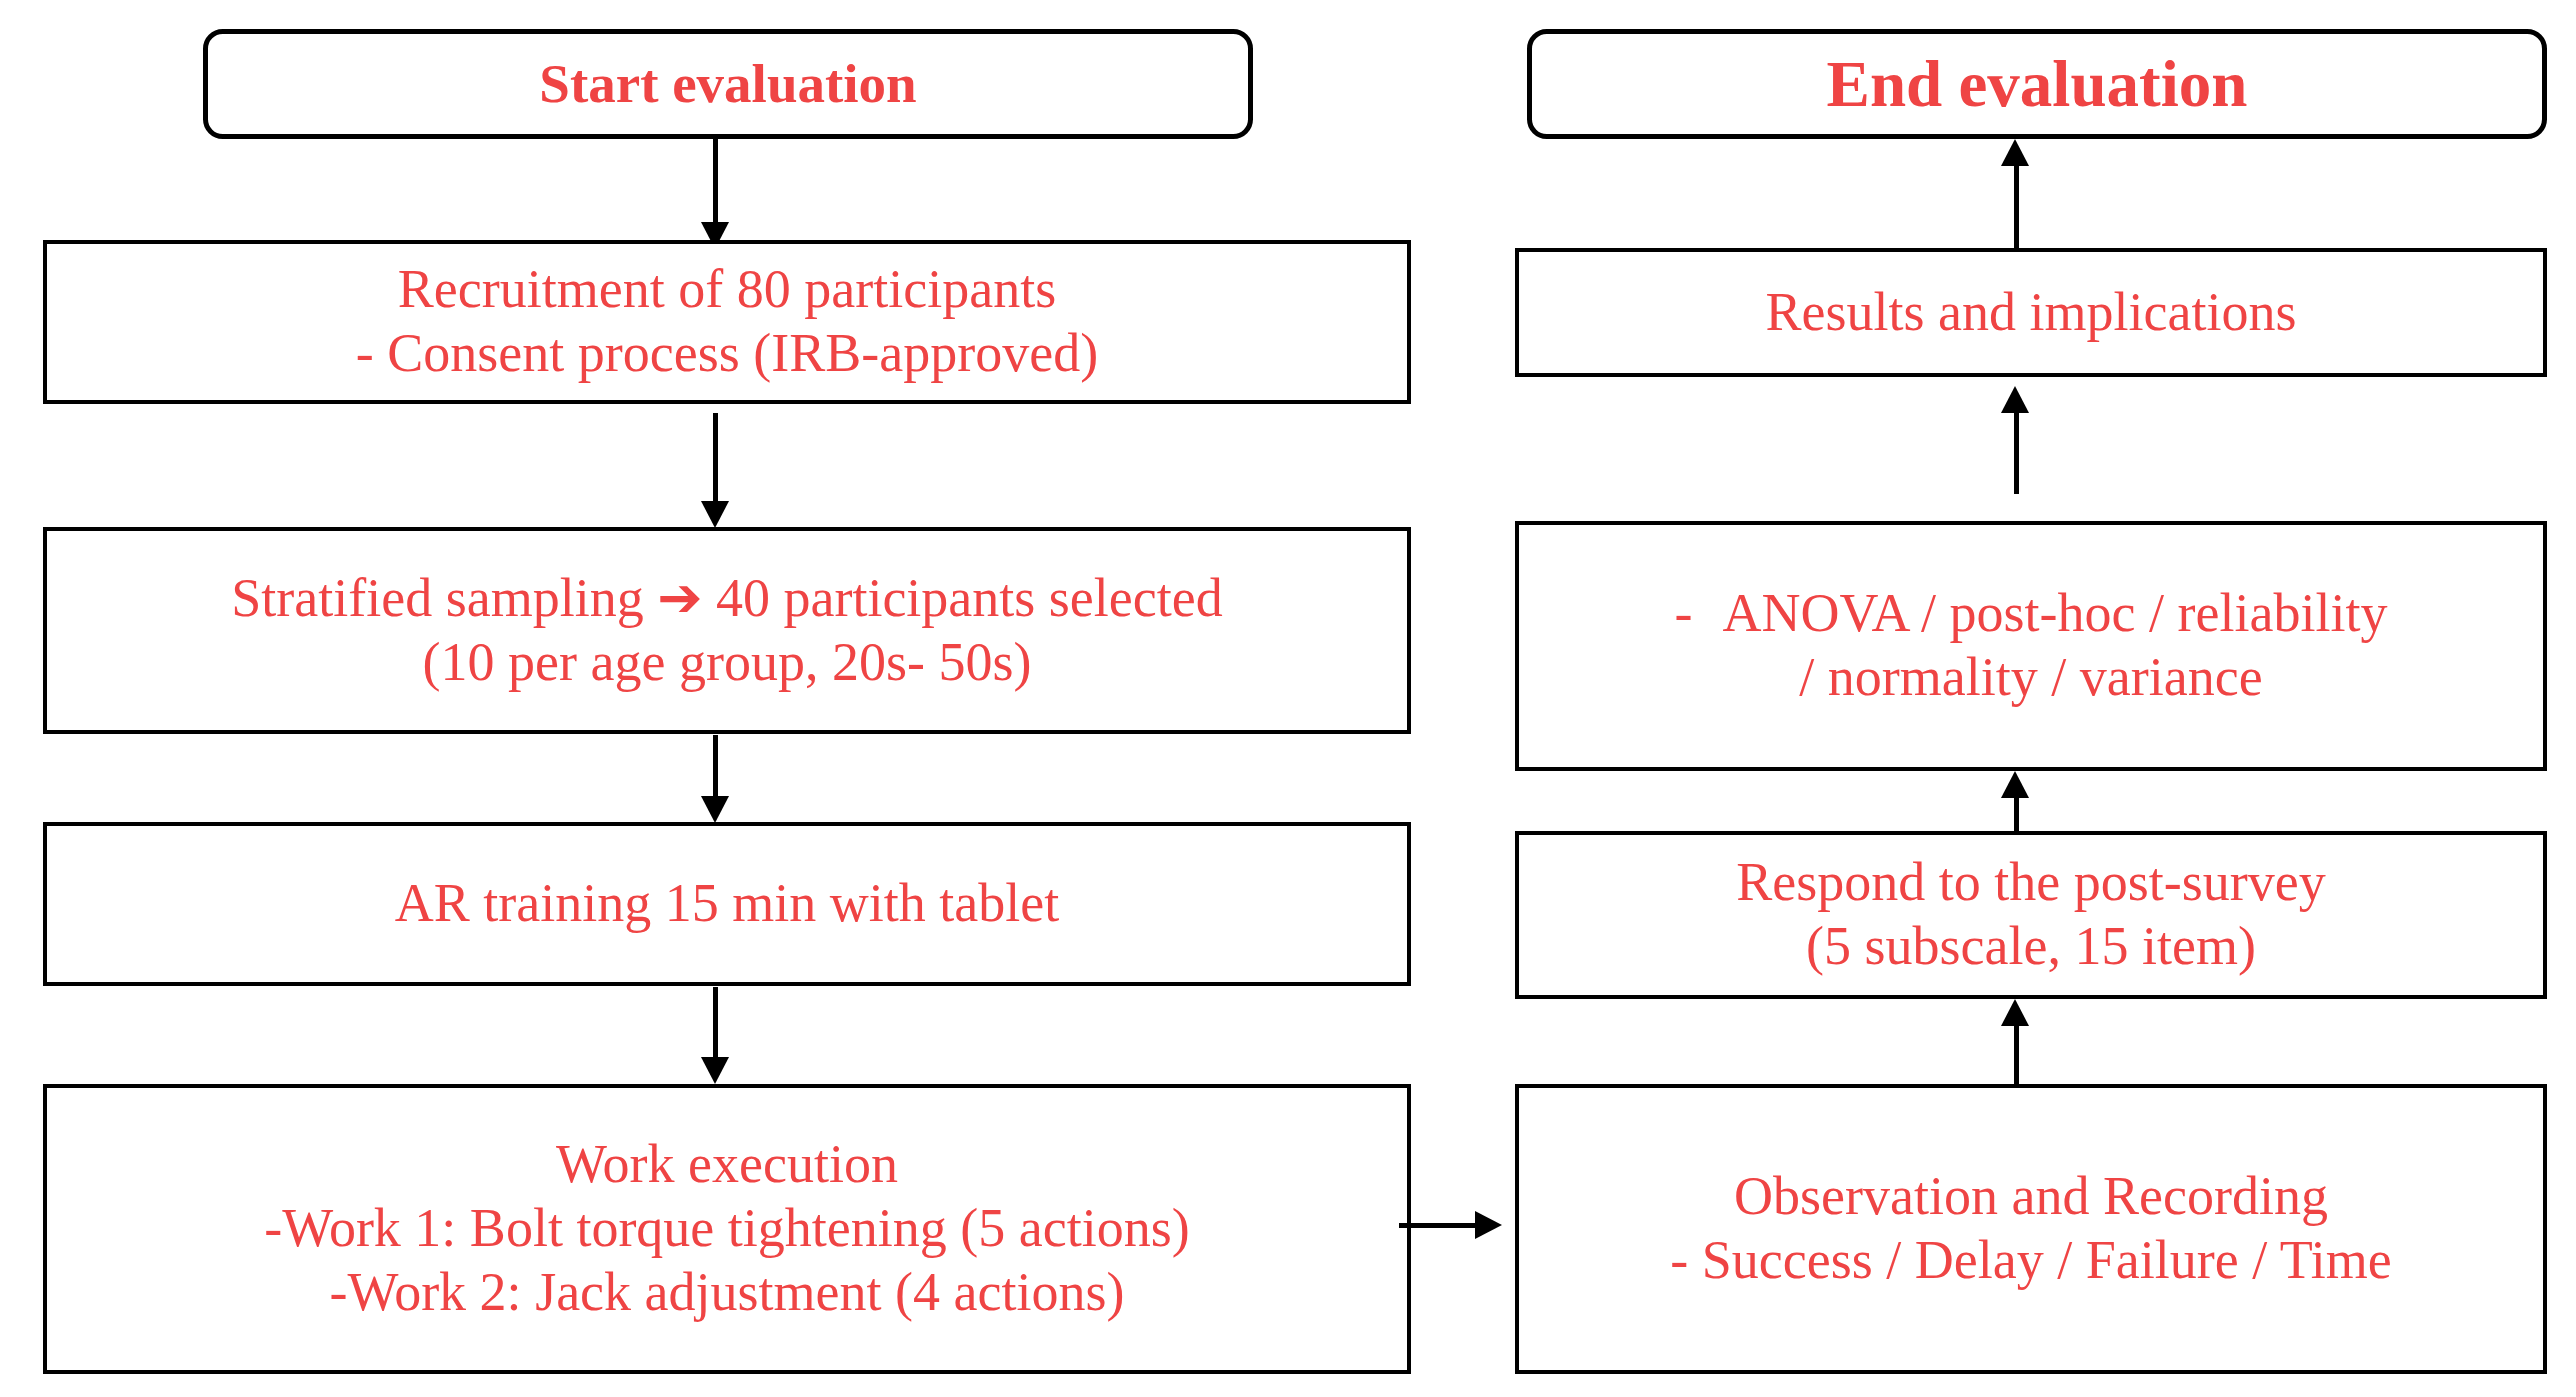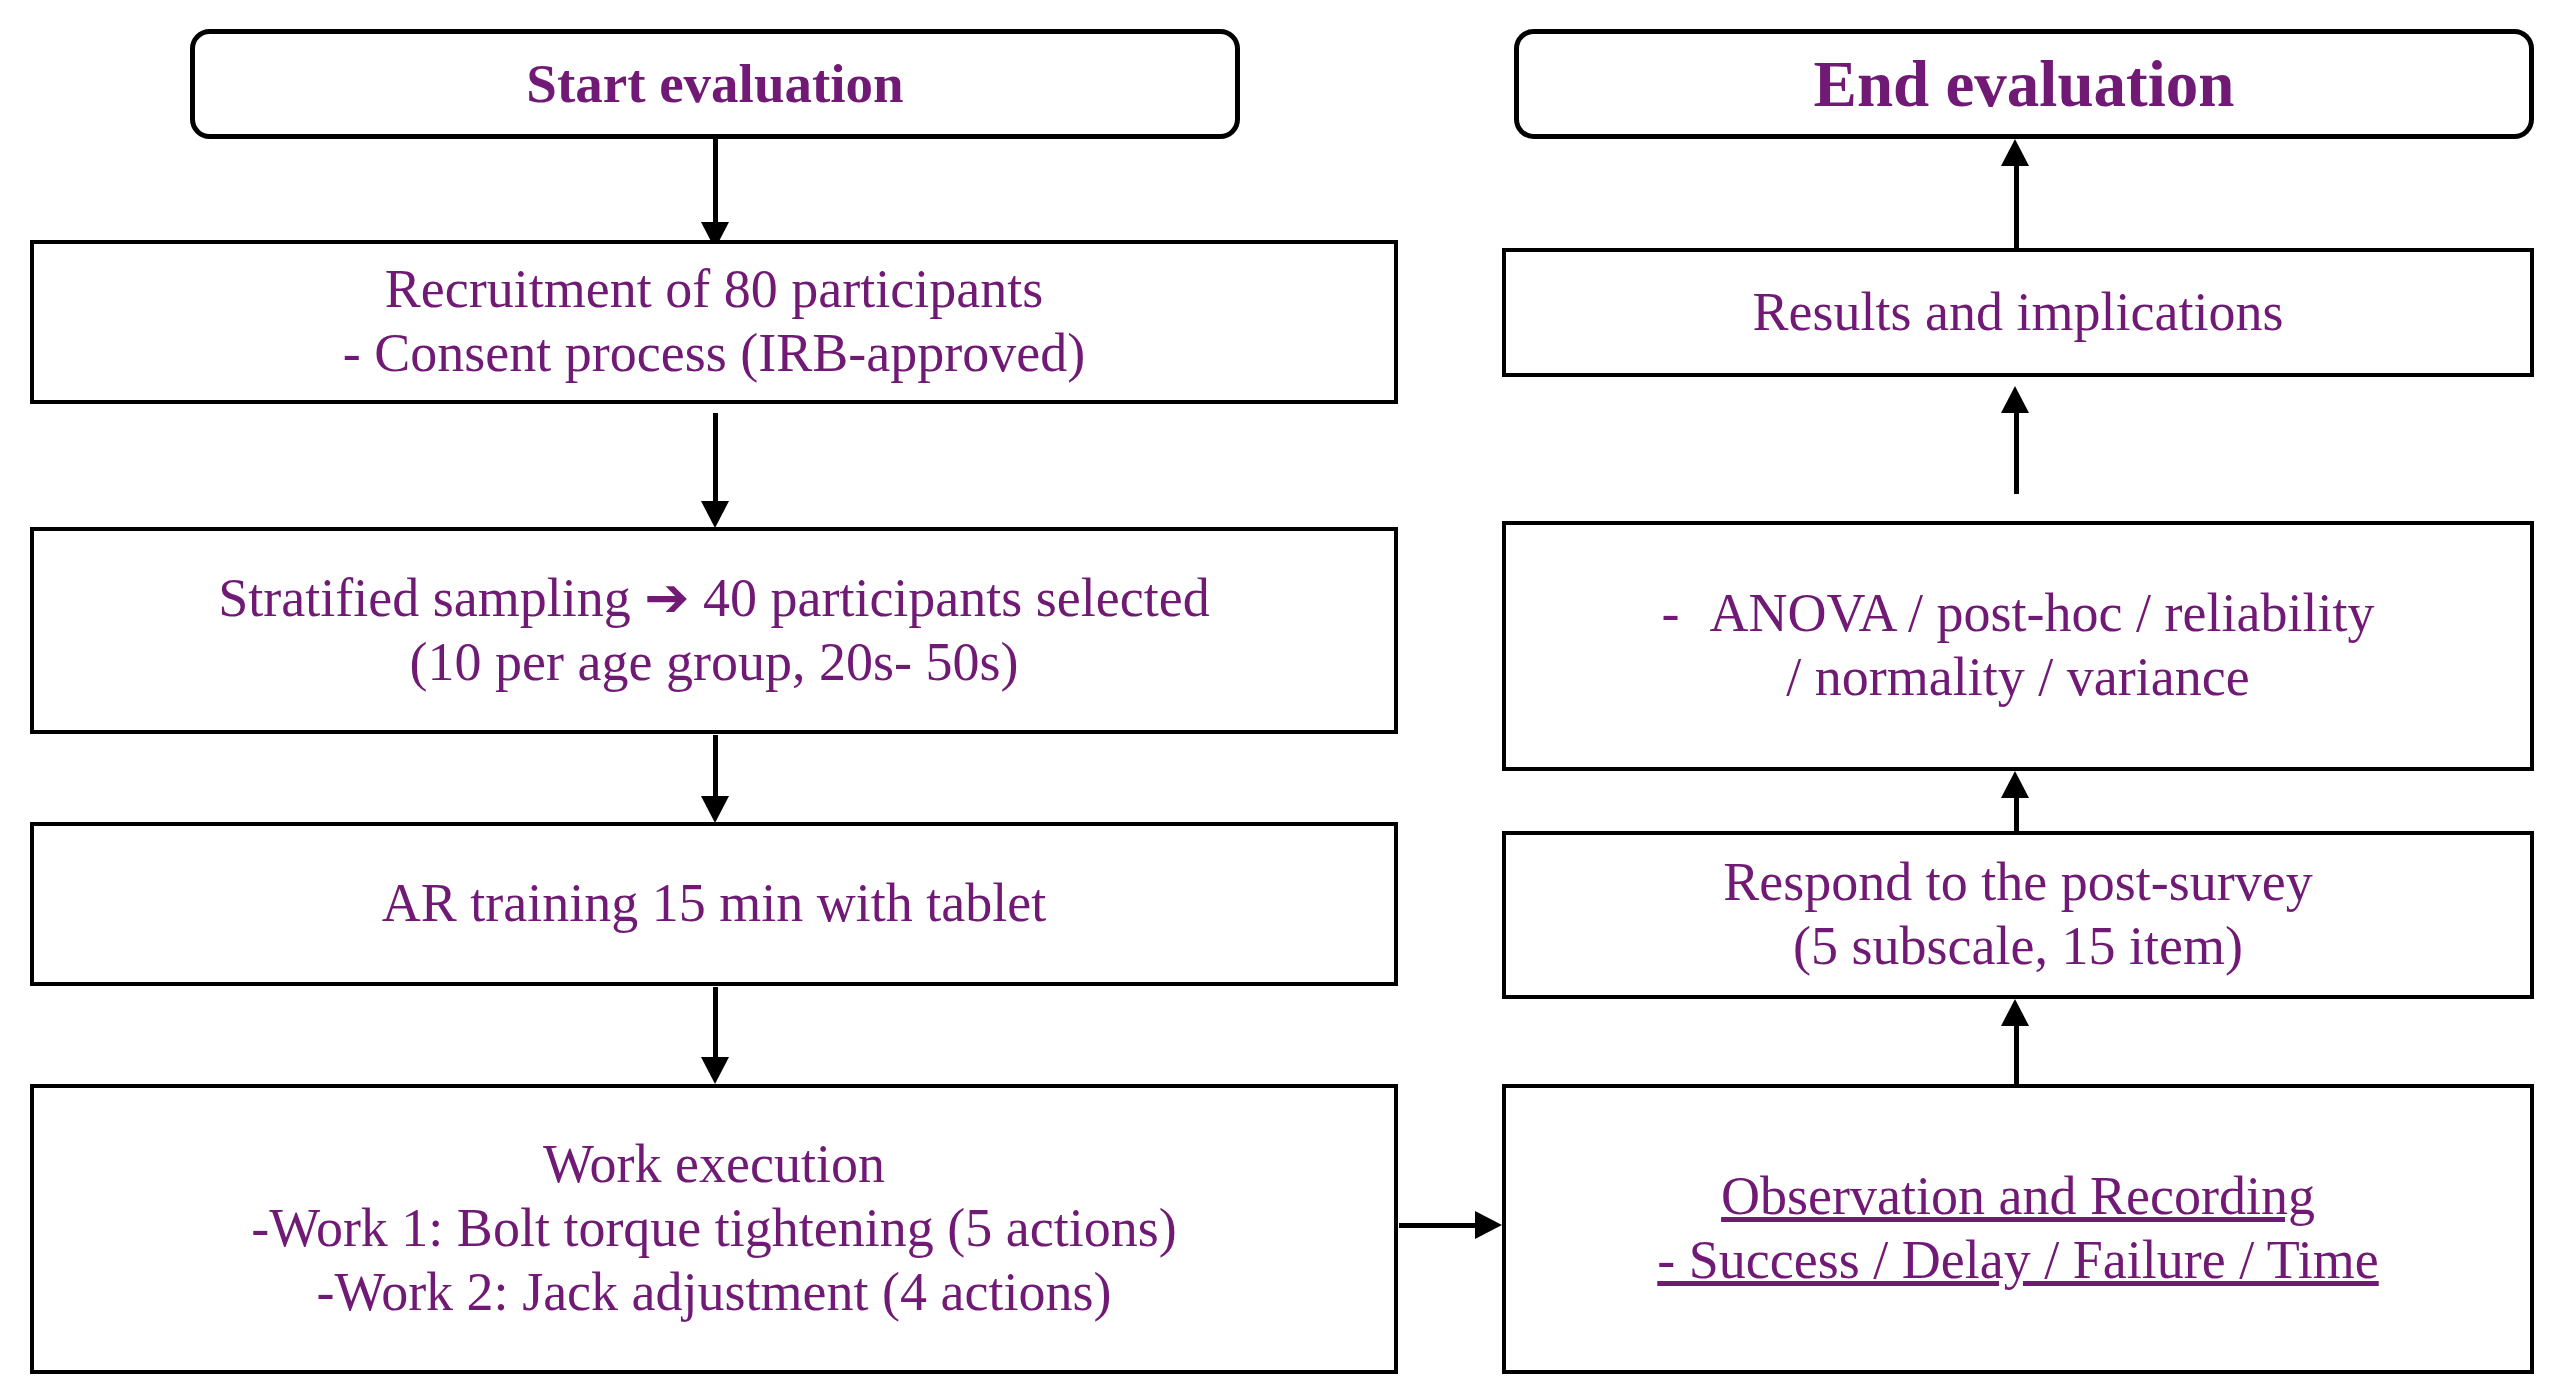--- a/index.html
+++ b/index.html
@@ -18,22 +18,23 @@
   .node {
     position: absolute;
     box-sizing: border-box;
     background: #ffffff;
     border: 4.5px solid #000000;
     display: flex;
     flex-direction: column;
     align-items: center;
     justify-content: center;
     text-align: center;
-    color: #701a75;
+    color: #ef4444;
     line-height: 1.18;
+    margin-left: 13px;
   }
   .node.terminator {
     border-radius: 19.7px;
     border-width: 5.4px;
     font-weight: bold;
   }
   .node .line {
     display: block;
     white-space: nowrap;
   }
@@ -52,21 +53,21 @@
   #recruitment        { left: 30px;   top: 240px;  width: 1368px; height: 164px; font-size: 54px; }
   #stratified         { left: 30px;   top: 527px;  width: 1368px; height: 207px; font-size: 54px; }
   #ar-training        { left: 30px;   top: 822px;  width: 1368px; height: 164px; font-size: 54px; }
   #work-execution     { left: 30px;   top: 1084px; width: 1368px; height: 290px; font-size: 54px; }
 
   
   #end-evaluation     { left: 1514px; top: 29px;   width: 1020px; height: 110px; font-size: 65px; }
   #results            { left: 1502px; top: 248px;  width: 1032px; height: 129px; font-size: 54px; }
   #statistical        { left: 1502px; top: 521px;  width: 1032px; height: 250px; font-size: 54px; }
   #post-survey        { left: 1502px; top: 831px;  width: 1032px; height: 168px; font-size: 54px; }
-  #observation        { left: 1502px; top: 1084px; width: 1032px; height: 290px; font-size: 54px; text-decoration: underline; }
+  #observation        { left: 1502px; top: 1084px; width: 1032px; height: 290px; font-size: 54px; }
 
   
   .vline {
     position: absolute;
     width: 4.5px;
     background: #000000;
   }
   .hline {
     position: absolute;
     height: 4.5px;

